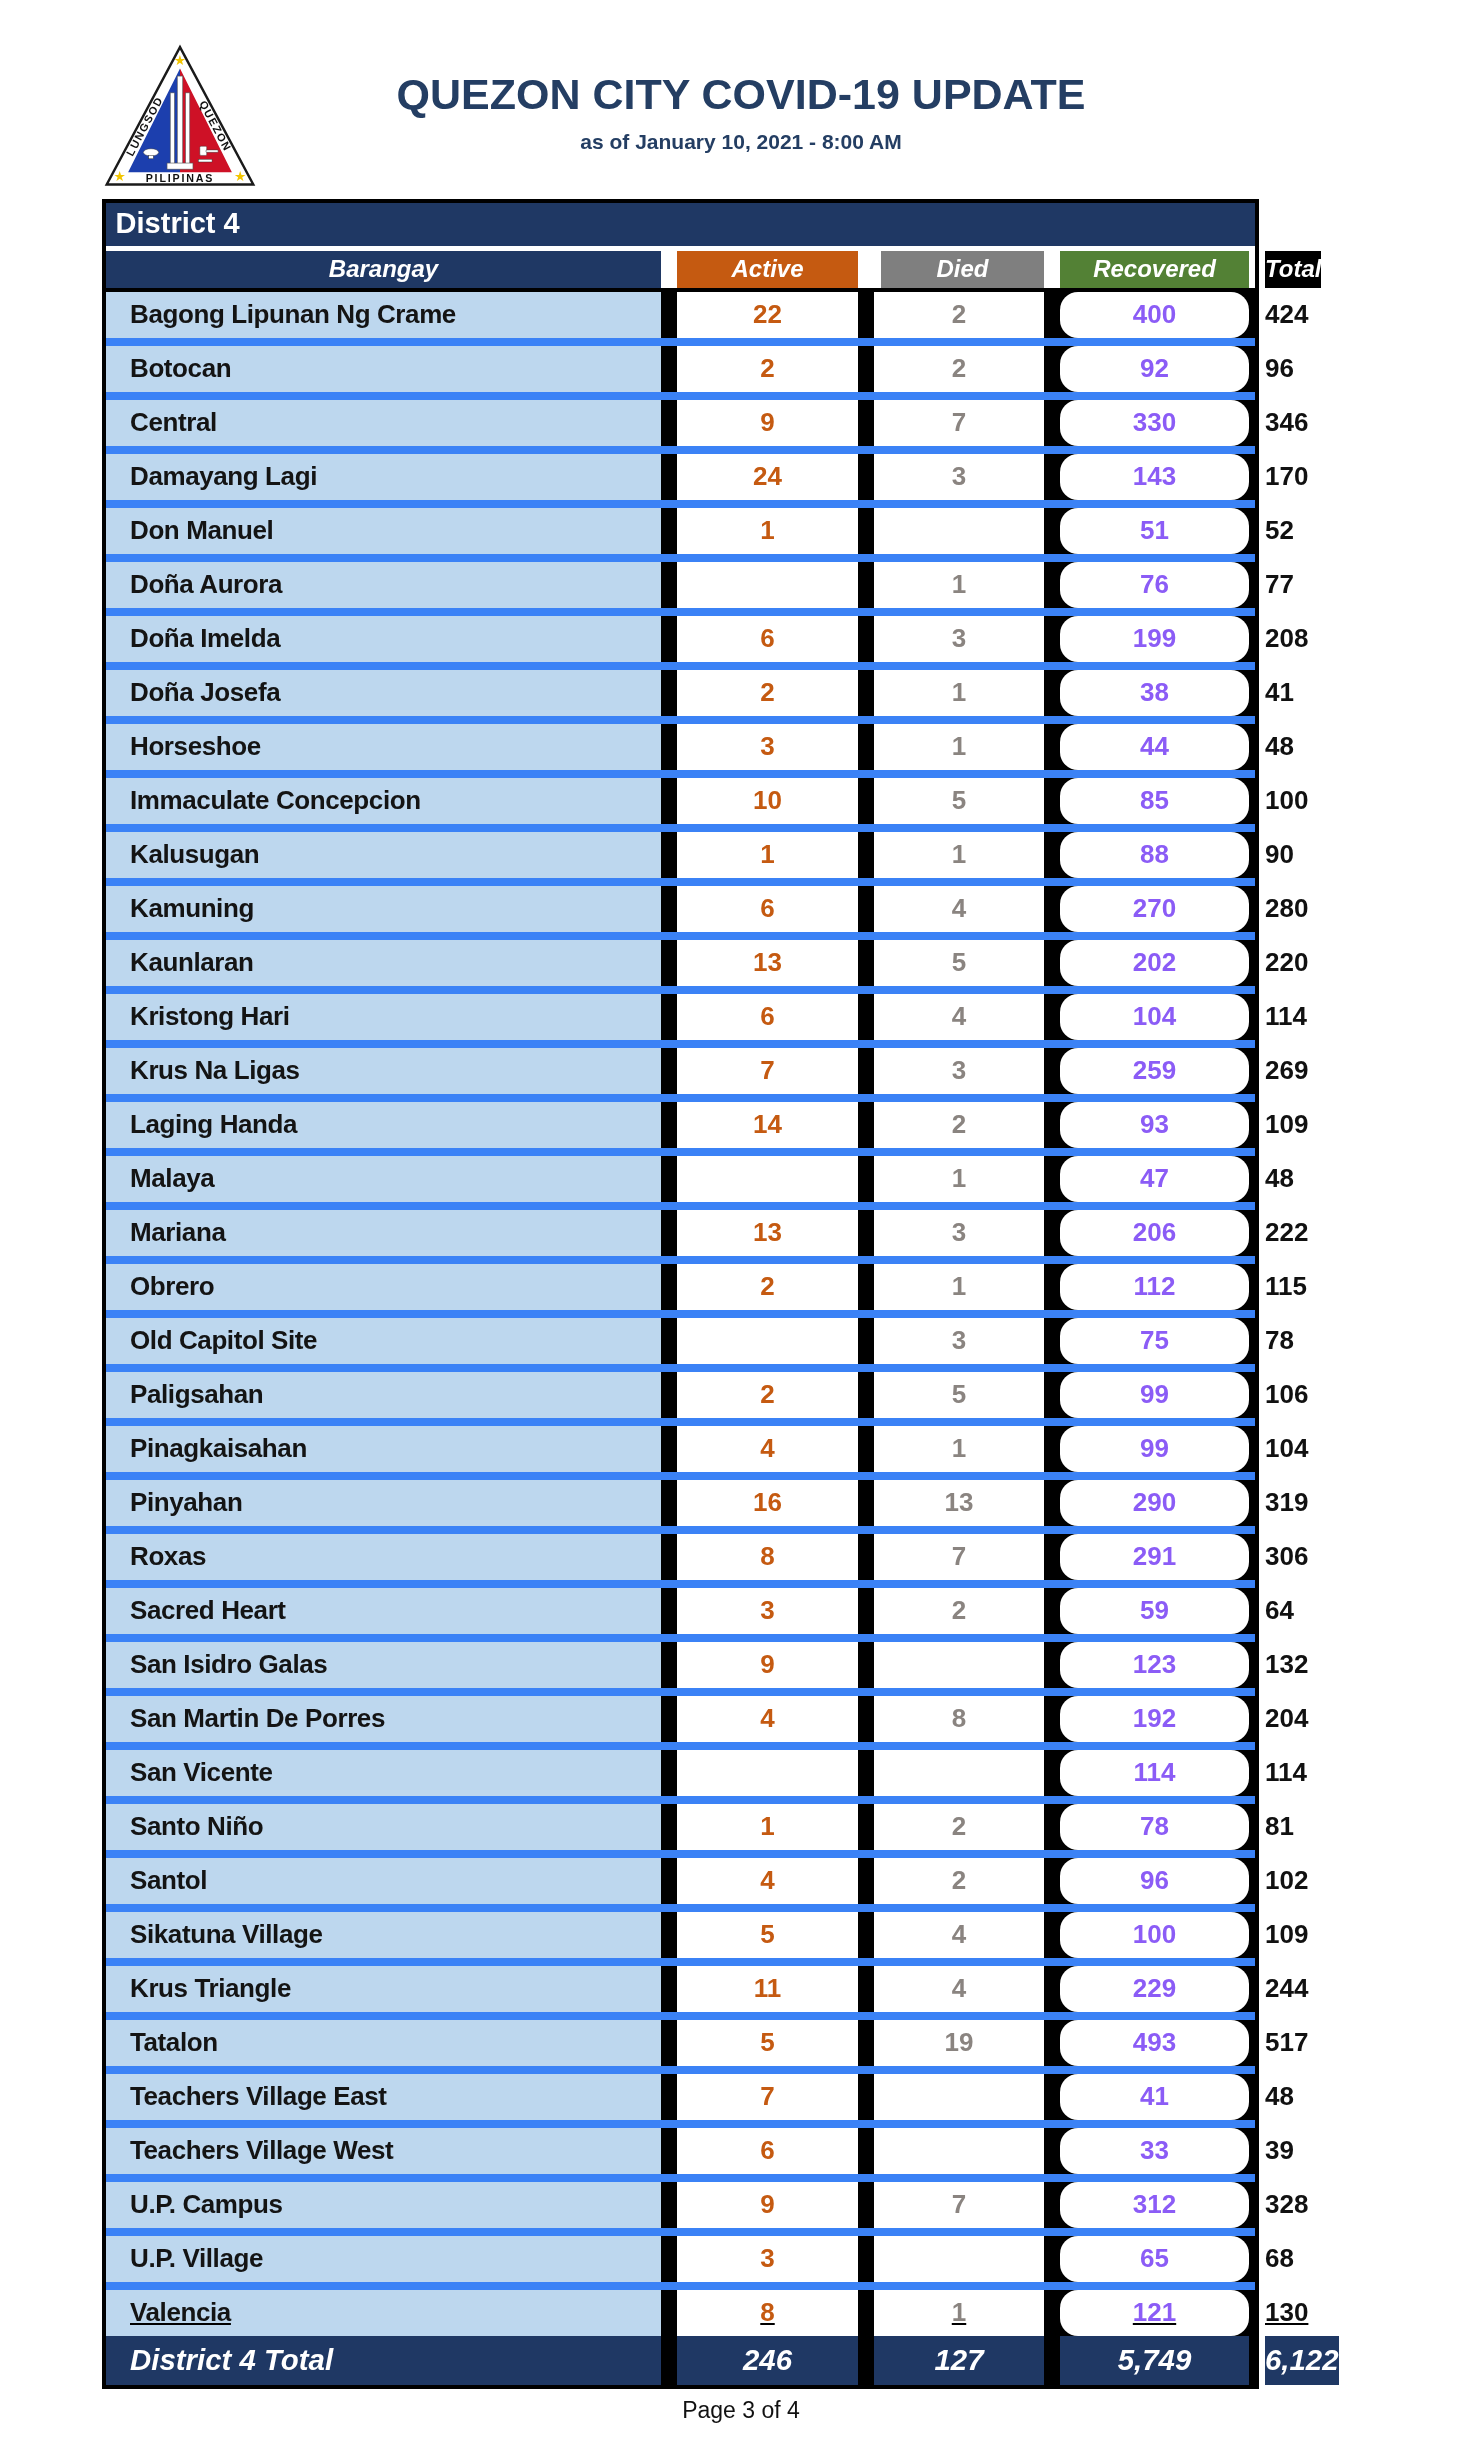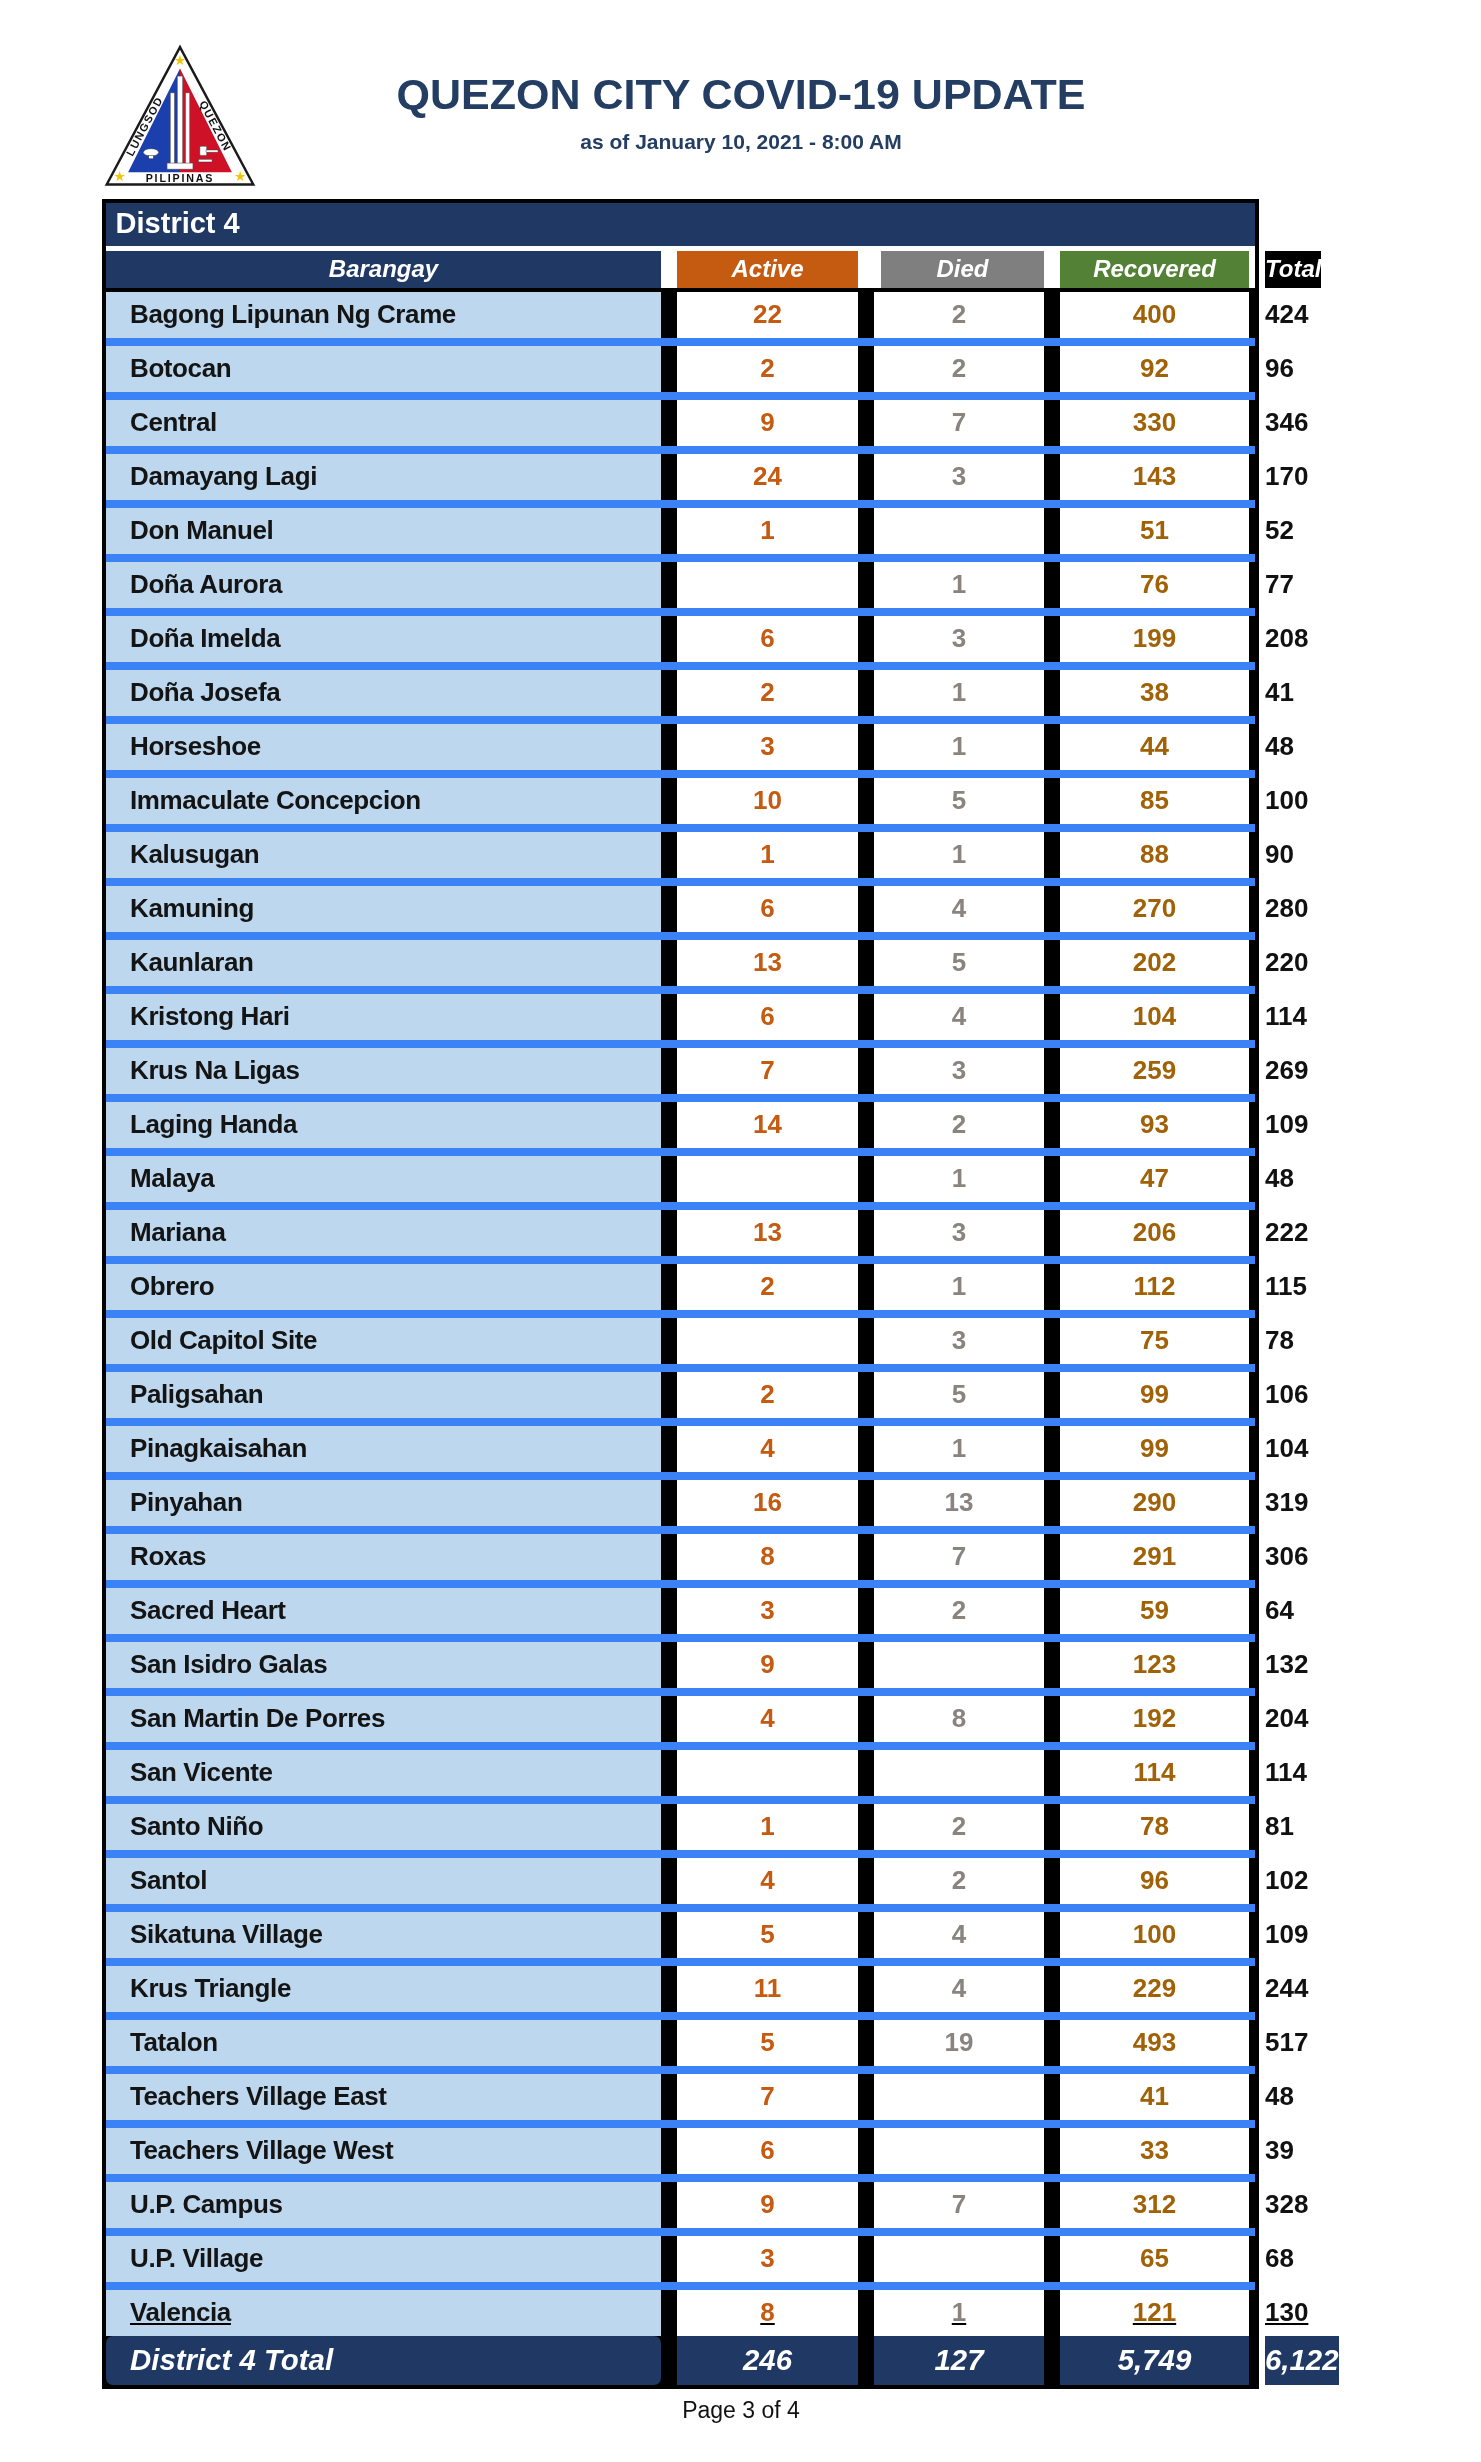--- a/index.html
+++ b/index.html
@@ -55,30 +55,30 @@
   .cell {
     height: 46px; display: flex; align-items: center; justify-content: center;
     font-size: 26px; font-weight: bold; background: #ffffff;
   }
   .cell-name {
     background: #BDD7EE; color: #141414; justify-content: flex-start; padding-left: 24px;
     letter-spacing: -0.4px;
   }
   .cell-active    { color: #C55A11; }
   .cell-died      { color: #8A8480; }
-  .cell-recovered { color: #a16207; }
+  .cell-recovered { color: #8b5cf6; border-radius: 18px; }
   .cell-total     { color: #111111; }
 
   .total-row { background: #000000; }
   .total-cell {
     height: 49px; background: #1F3864; color: #ffffff;
     font-size: 29.4px; font-weight: bold; font-style: italic;
     display: flex; align-items: center; justify-content: center;
   }
-  .total-label { justify-content: flex-start; padding-left: 24px; border-radius: 7px; }
+  .total-label { justify-content: flex-start; padding-left: 24px; }
 
   
   .page-footer {
     position: absolute; left: 0; top: 2397px; width: 100%;
     text-align: center; font-size: 23px; color: #111;
   }
 </style>
 </head>
 <body>
 

